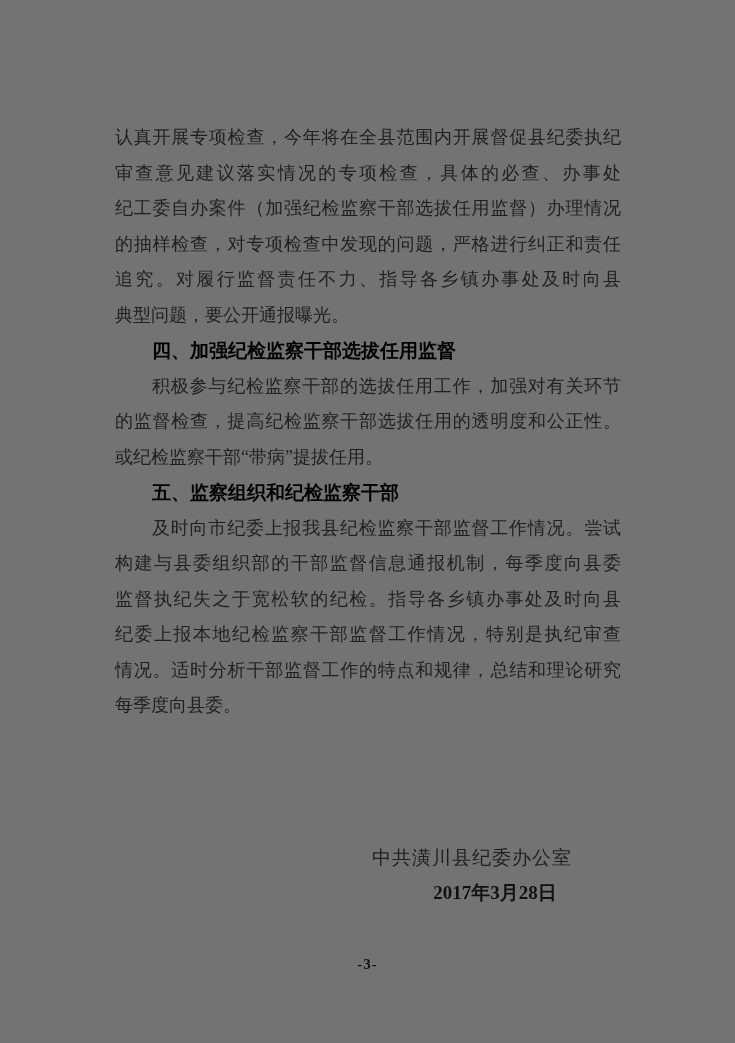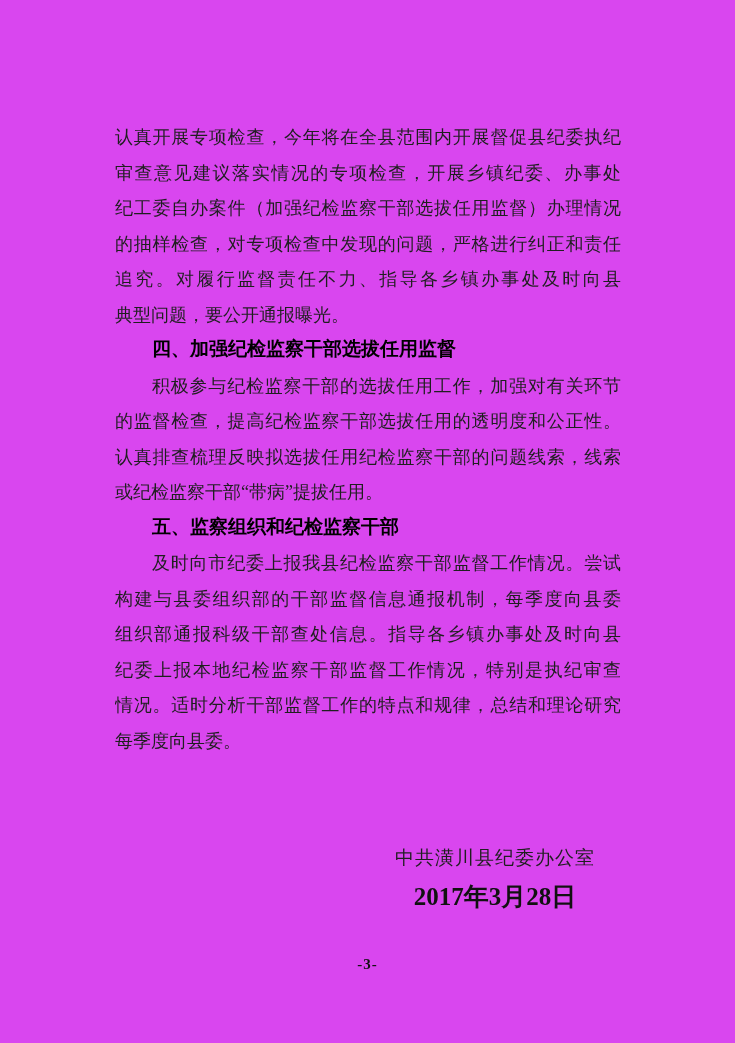--- a/index.html
+++ b/index.html
@@ -4,21 +4,21 @@
 <style>
   html, body {
     margin: 0;
     padding: 0;
     background: #ffffff;
   }
   .page {
     position: relative;
     width: 735px;
     height: 1043px;
-    background: #d946ef;
+    background: #737373;
     overflow: hidden;
     font-family: "Liberation Serif", "DejaVu Serif", serif;
     color: #1f1f1f;
   }
   .content {
     position: absolute;
     left: 115px;
     top: 120px;
     width: 506px;
   }
@@ -33,44 +33,44 @@
     color: #1f1f1f;
   }
   .line.last {
     text-align: right;
     text-align-last: left;
   }
   .line.indent {
     text-indent: 37px;
   }
   .line.heading {
-    font-family: Liberation Mono, monospace;
+    font-family: Liberation Sans, sans-serif;
     font-weight: 700;
     font-size: 19px;
     color: #000000;
     text-align: right;
     text-align-last: left;
   }
   .signature {
     position: absolute;
     top: 845px;
-    left: 352px;
+    left: 372px;
     width: 286px;
-    text-align: center;
+    text-align: left;
     font-size: 19px;
     letter-spacing: 1px;
     color: #1f1f1f;
   }
   .docdate {
     position: absolute;
     top: 880px;
     left: 352px;
     width: 286px;
     text-align: center;
-    font-size: 25px;
+    font-size: 19px;
     font-weight: 700;
     color: #111111;
   }
   .page-number {
     position: absolute;
     top: 956px;
     left: 0;
     width: 735px;
     text-align: center;
     font-size: 15px;
@@ -78,34 +78,33 @@
     letter-spacing: 1px;
     color: #111111;
   }
 </style>
 </head>
 <body>
 
 <div class="page">
   <div class="content">
       <div class="line">认真开展专项检查，今年将在全县范围内开展督促县纪委执纪</div>
-      <div class="line">审查意见建议落实情况的专项检查，开展乡镇纪委、办事处</div>
+      <div class="line">审查意见建议落实情况的专项检查，具体的必查、办事处</div>
       <div class="line">纪工委自办案件（加强纪检监察干部选拔任用监督）办理情况</div>
       <div class="line">的抽样检查，对专项检查中发现的问题，严格进行纠正和责任</div>
       <div class="line">追究。对履行监督责任不力、指导各乡镇办事处及时向县</div>
       <div class="line last">典型问题，要公开通报曝光。</div>
       <div class="line heading last indent">四、加强纪检监察干部选拔任用监督</div>
       <div class="line indent">积极参与纪检监察干部的选拔任用工作，加强对有关环节</div>
       <div class="line">的监督检查，提高纪检监察干部选拔任用的透明度和公正性。</div>
-      <div class="line">认真排查梳理反映拟选拔任用纪检监察干部的问题线索，线索</div>
       <div class="line last">或纪检监察干部“带病”提拔任用。</div>
       <div class="line heading last indent">五、监察组织和纪检监察干部</div>
       <div class="line indent">及时向市纪委上报我县纪检监察干部监督工作情况。尝试</div>
       <div class="line">构建与县委组织部的干部监督信息通报机制，每季度向县委</div>
-      <div class="line">组织部通报科级干部查处信息。指导各乡镇办事处及时向县</div>
+      <div class="line">监督执纪失之于宽松软的纪检。指导各乡镇办事处及时向县</div>
       <div class="line">纪委上报本地纪检监察干部监督工作情况，特别是执纪审查</div>
       <div class="line">情况。适时分析干部监督工作的特点和规律，总结和理论研究</div>
       <div class="line last">每季度向县委。</div>
     </div>
   <div class="signature">中共潢川县纪委办公室</div>
   <div class="docdate">2017年3月28日</div>
   <div class="page-number">-3-</div>
 </div>
 
 </body></html>

